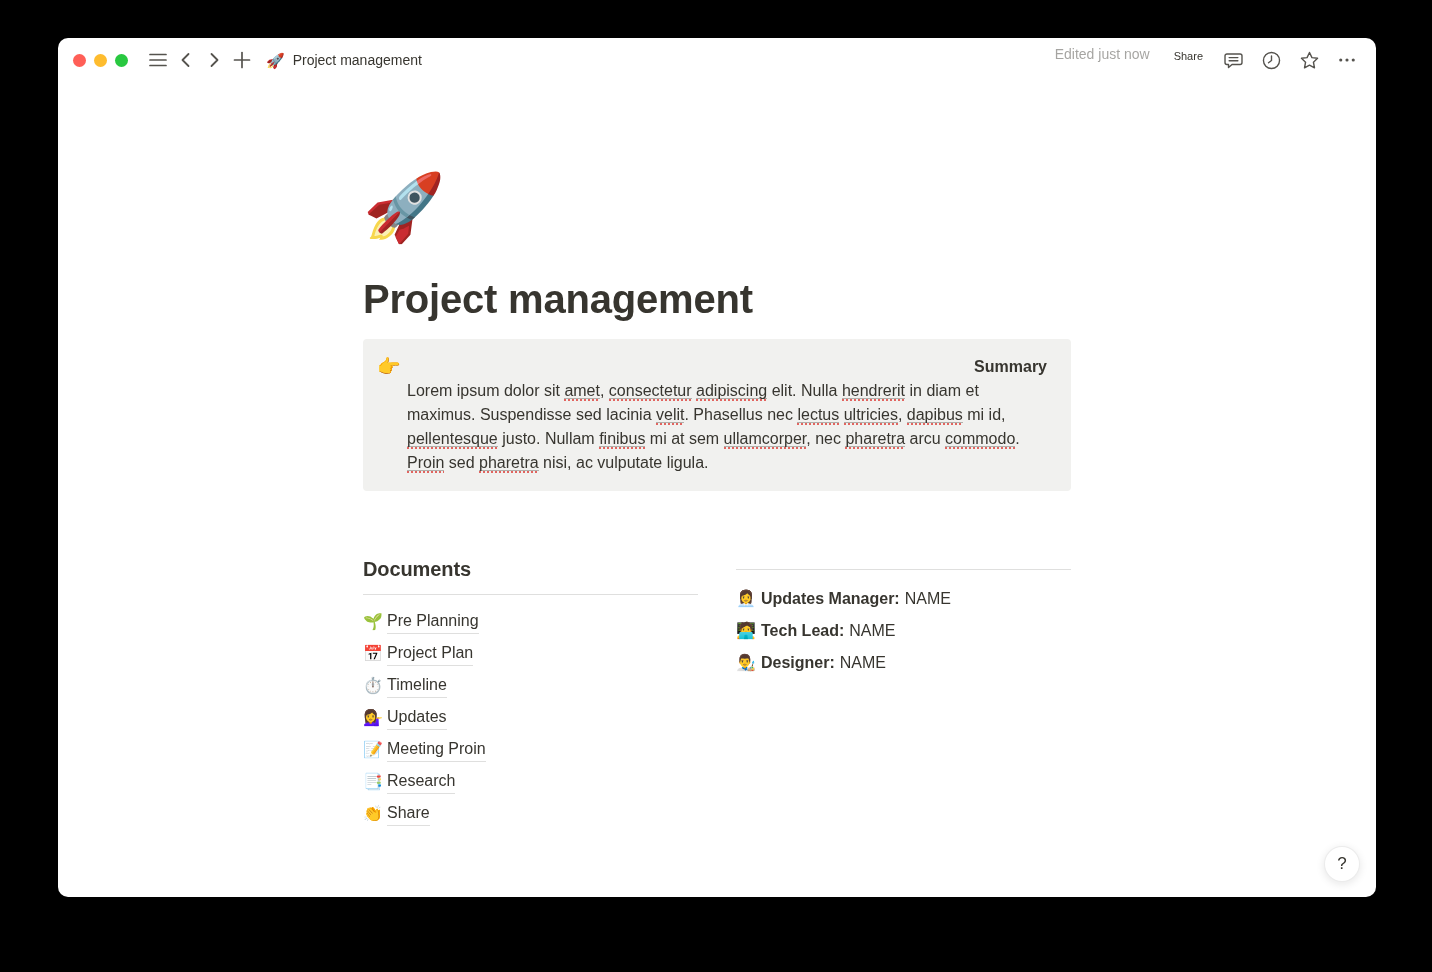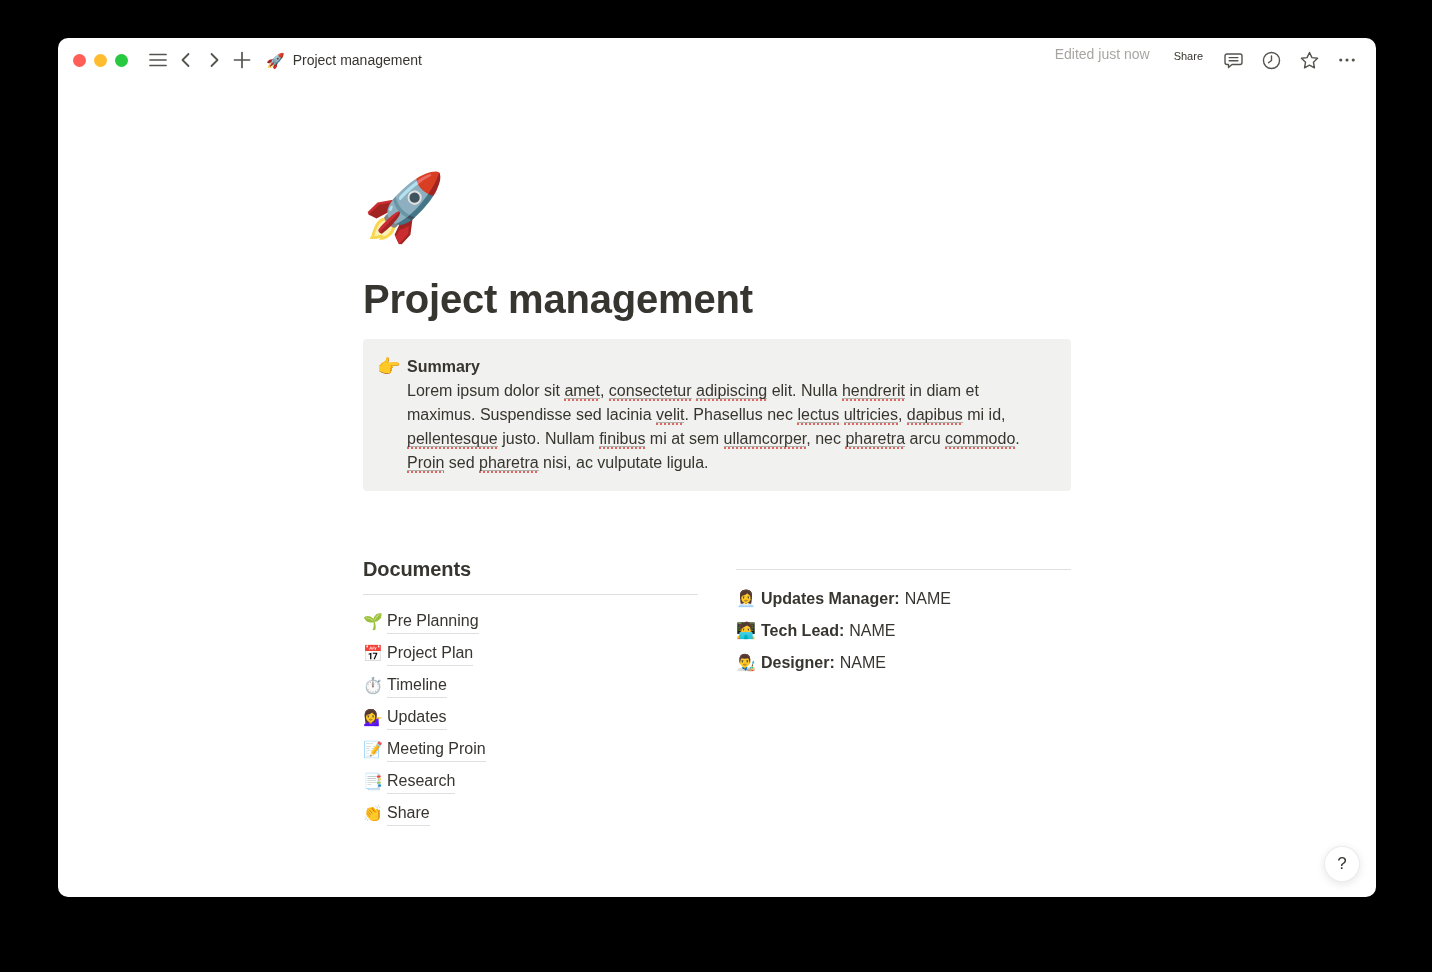--- a/index.html
+++ b/index.html
@@ -35,21 +35,21 @@
   .content { width: 708px; margin: 0 auto; }
   .page-icon { margin-top: 86px; font-size: 66px; line-height: 78px; width: 78px; cursor: pointer; }
   .page-title { margin-top: 29px; font-size: 40px; line-height: 48px; font-weight: 700; letter-spacing: -0.2px; }
   
   .callout {
     margin-top: 16px; background: #f1f1ef; border-radius: 4px;
     padding: 16px 16px 16px 14px; display: flex; align-items: flex-start;
   }
   .callout-emoji { font-size: 19px; line-height: 24px; width: 30px; flex: 0 0 30px; }
   .callout-content { font-size: 16px; line-height: 24px; max-width: 640px; }
-  .callout-title { font-weight: 700; }
+  .callout-title { font-weight: 700; text-align: right; }
   .sp {
     background-image:
       linear-gradient(rgba(55,53,47,0.35), rgba(55,53,47,0.35)),
       repeating-linear-gradient(to right, rgba(222,76,70,0.85) 0 2px, transparent 2px 4px);
     background-size: 100% 1px, 100% 2px;
     background-position: 0 calc(100% - 2px), 0 100%;
     background-repeat: no-repeat;
     padding-bottom: 2px;
   }
   

